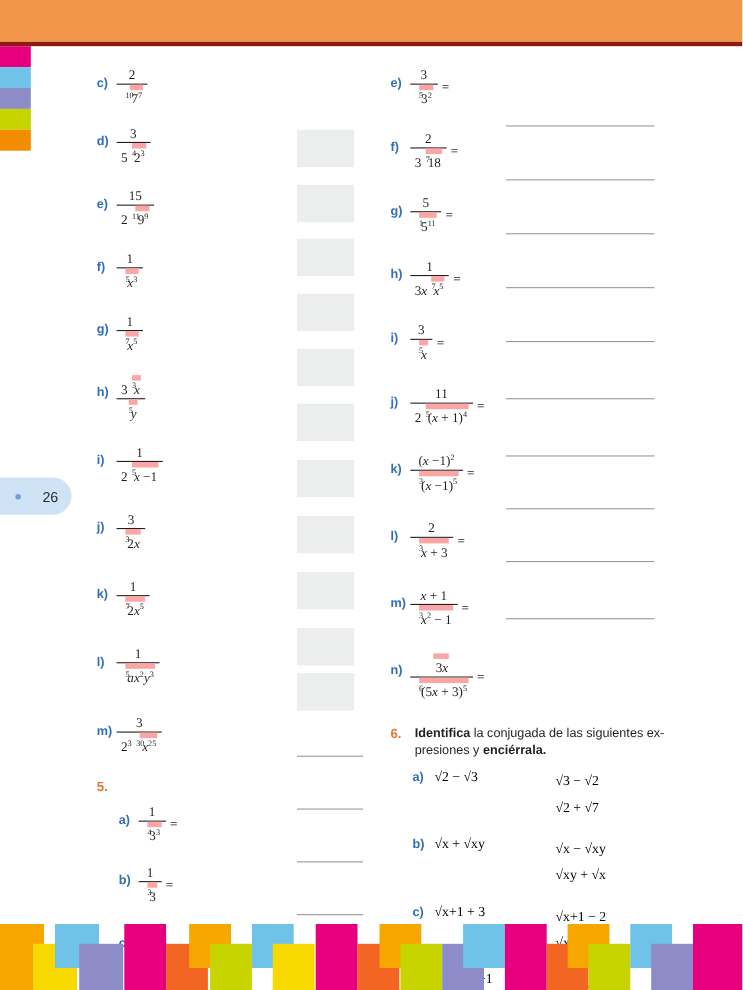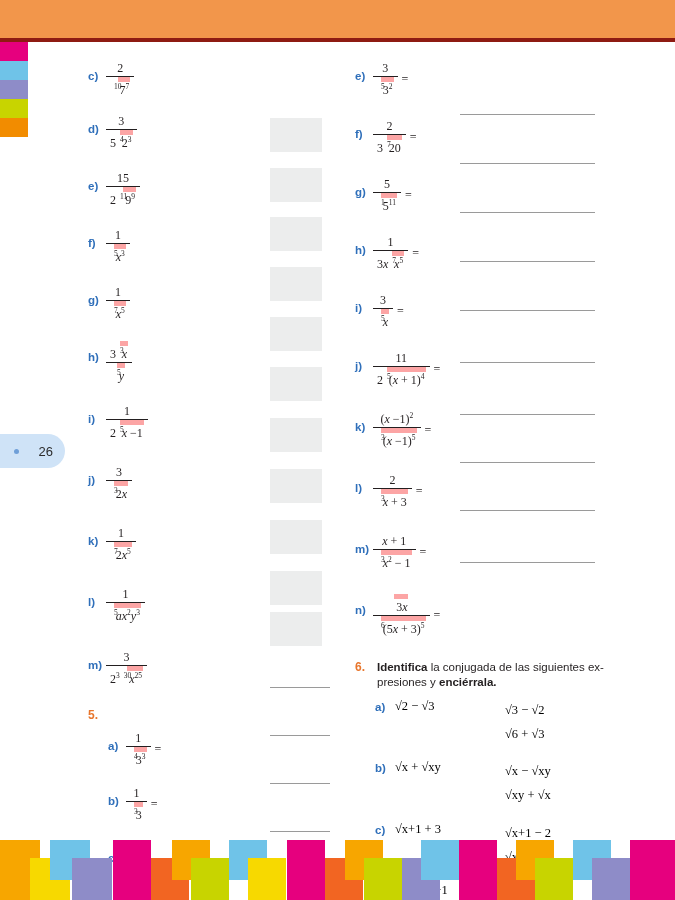--- a/index.html
+++ b/index.html
@@ -232,21 +232,21 @@
     <div class="item" style="margin-bottom:19px;">
       <div class="lbl">e)</div>
       <div class="expr">
         <span class="frac"><span class="num">3</span><span class="den"><span class="rad"><span class="idx">5</span><span class="bar">3<sup class="ex">2</sup></span></span></span></span><span class="eq">=</span>
       </div>
     </div>
 
     <div class="item" style="margin-bottom:19px;">
       <div class="lbl">f)</div>
       <div class="expr">
-        <span class="frac"><span class="num">2</span><span class="den">3<span class="rad"><span class="idx">7</span><span class="bar">20</span></span></span></span><span class="eq">=</span>
+        <span class="frac"><span class="num">2</span><span class="den">3<span class="rad"><span class="idx">7</span><span class="bar">18</span></span></span></span><span class="eq">=</span>
       </div>
     </div>
 
     <div class="item" style="margin-bottom:19px;">
       <div class="lbl">g)</div>
       <div class="expr">
         <span class="frac"><span class="num">5</span><span class="den"><span class="rad"><span class="idx">1</span><span class="bar">5<sup class="ex">11</sup></span></span></span></span><span class="eq">=</span>
       </div>
     </div>
 
@@ -305,21 +305,21 @@
         <b>Identifica</b><span> la conjugada de las siguientes ex-presiones y </span><b>enciérrala.</b>
       </div>
     </div>
 
     <div style="margin-left:20px; margin-top:8px;">
       <div class="conj-row" style="margin-bottom:14px;">
         <div class="conj-lbl">a)</div>
         <div class="conj-left">√2 − √3</div>
         <div class="conj-right">
           <span>√3 − √2</span><br>
-          <span>√6 + √3</span>
+          <span>√2 + √7</span>
         </div>
       </div>
       <div class="conj-row" style="margin-bottom:14px;">
         <div class="conj-lbl">b)</div>
         <div class="conj-left">√x + √xy</div>
         <div class="conj-right">
           <span>√x − √xy</span><br>
           <span>√xy + √x</span>
         </div>
       </div>

